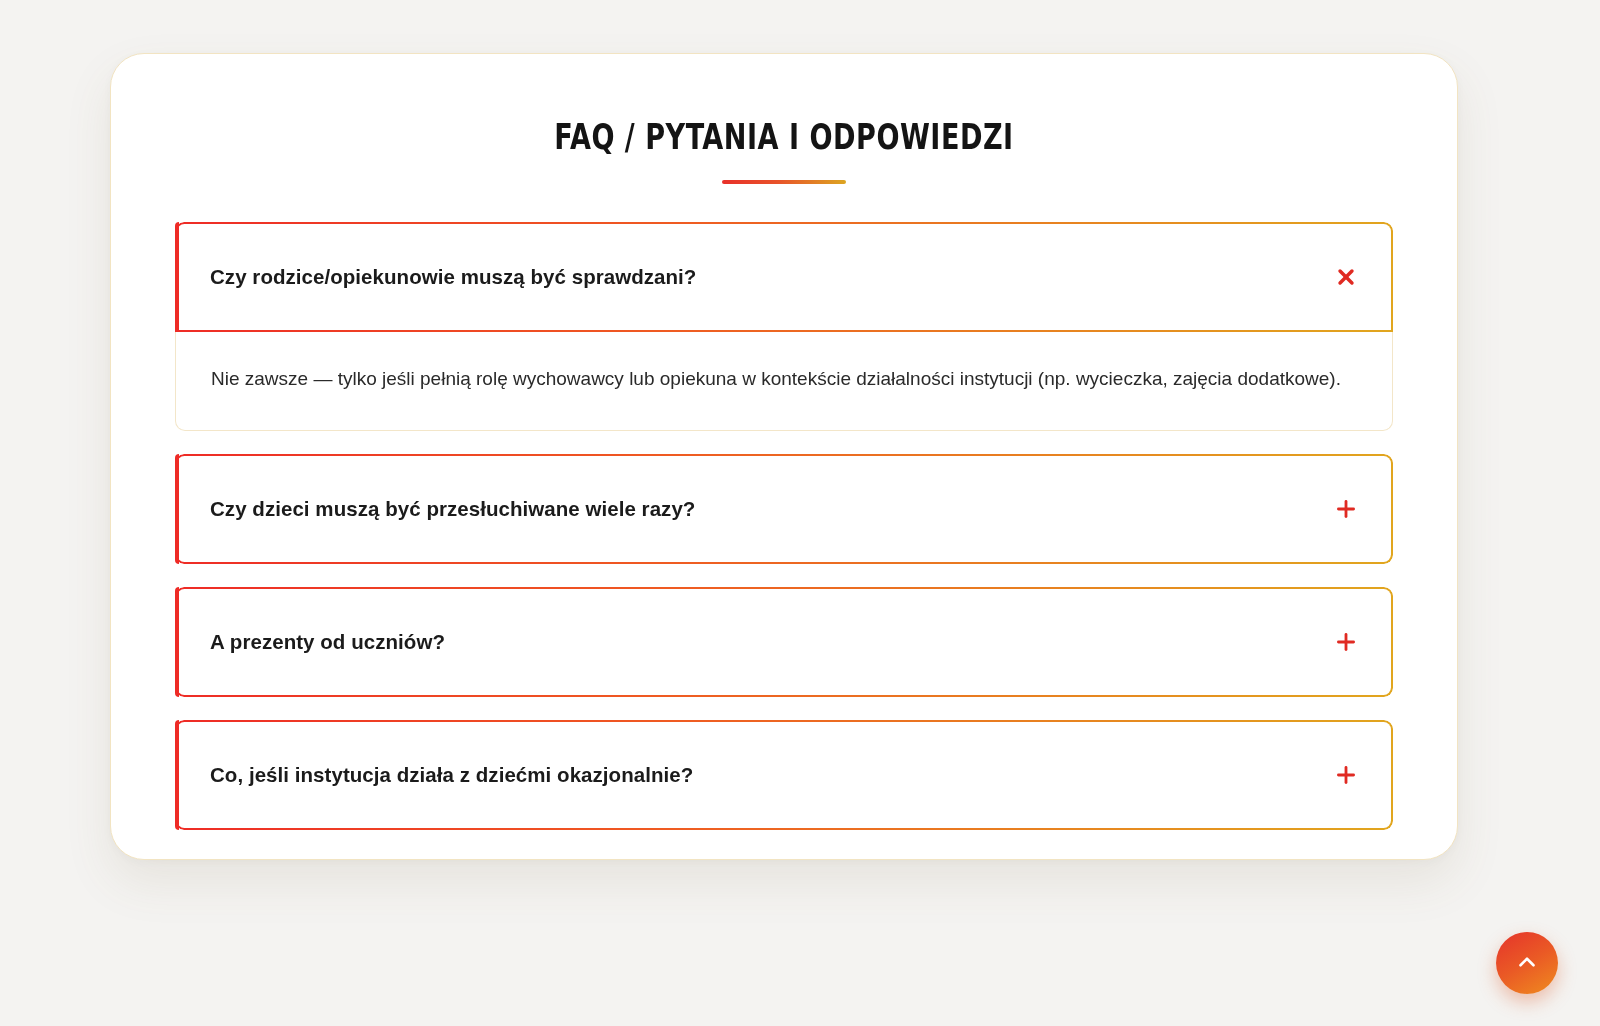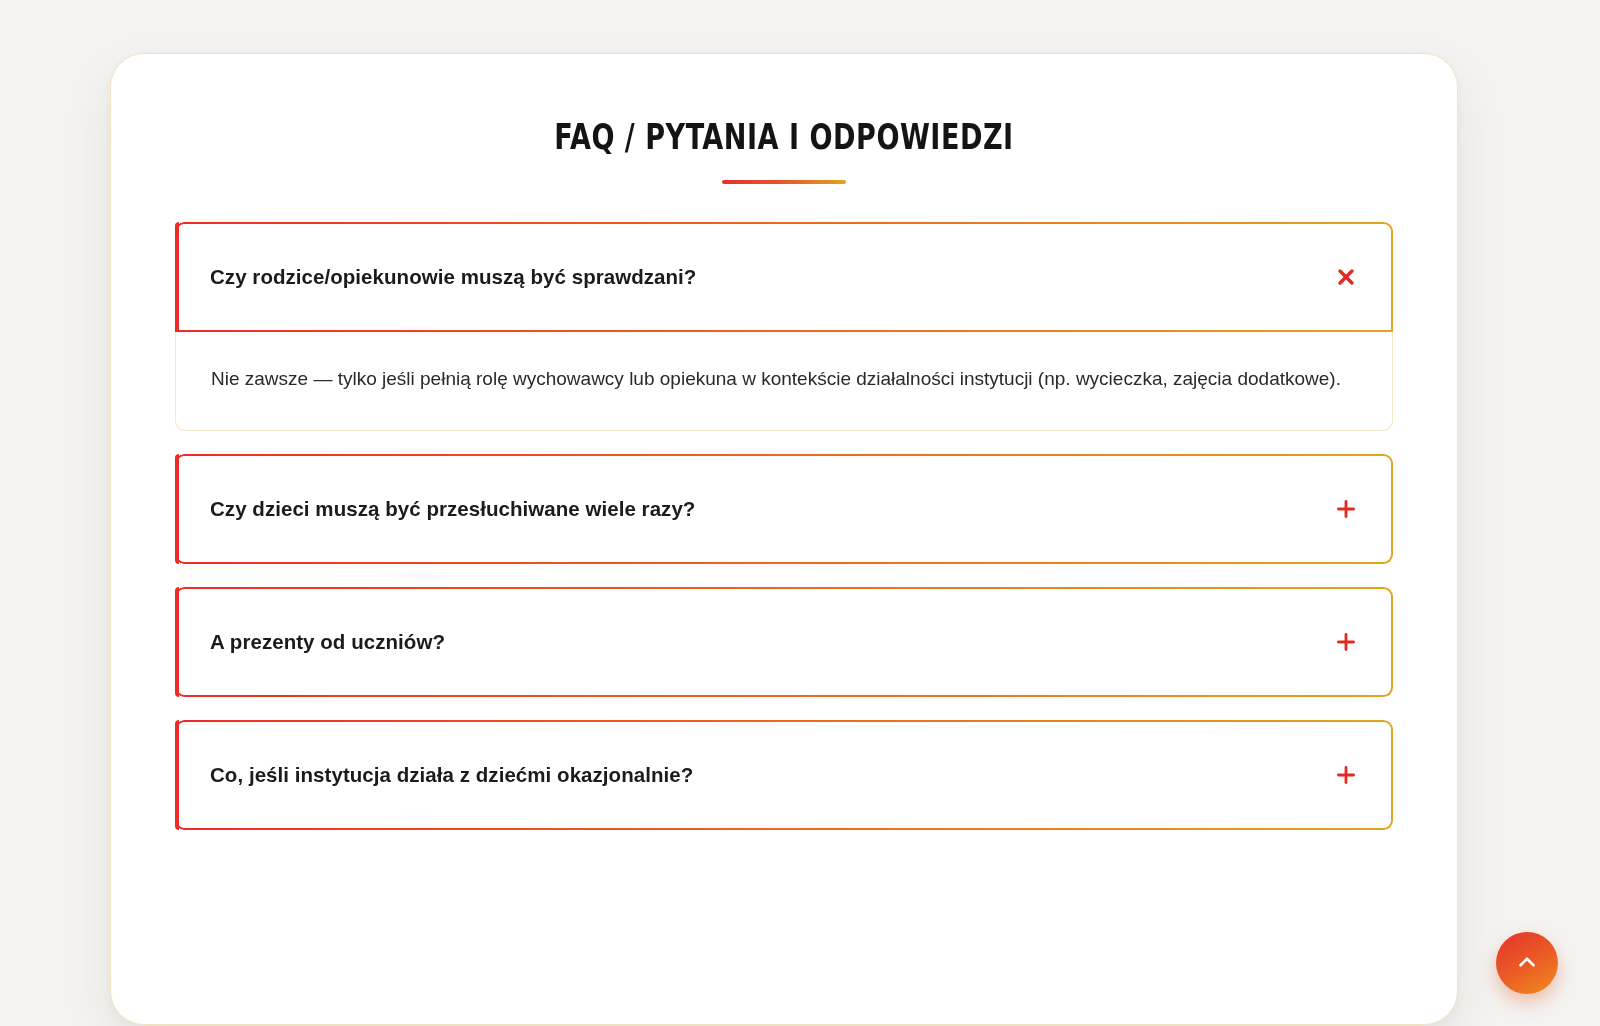--- a/index.html
+++ b/index.html
@@ -17,21 +17,21 @@
     -webkit-font-smoothing: antialiased;
     position: relative;
   }
 
   
   .faq-card {
     position: absolute;
     left: 110px;
     top: 53px;
     width: 1348px;
-    height: 972px;
+    height: 807px;
     background: #ffffff;
     border: 1px solid #f2e4c2;
     border-radius: 34px;
     box-shadow: 0 22px 48px rgba(120, 100, 60, 0.10),
                 0 2px 10px rgba(0, 0, 0, 0.03);
   }
 
   
   .faq-title {
     text-align: center;

